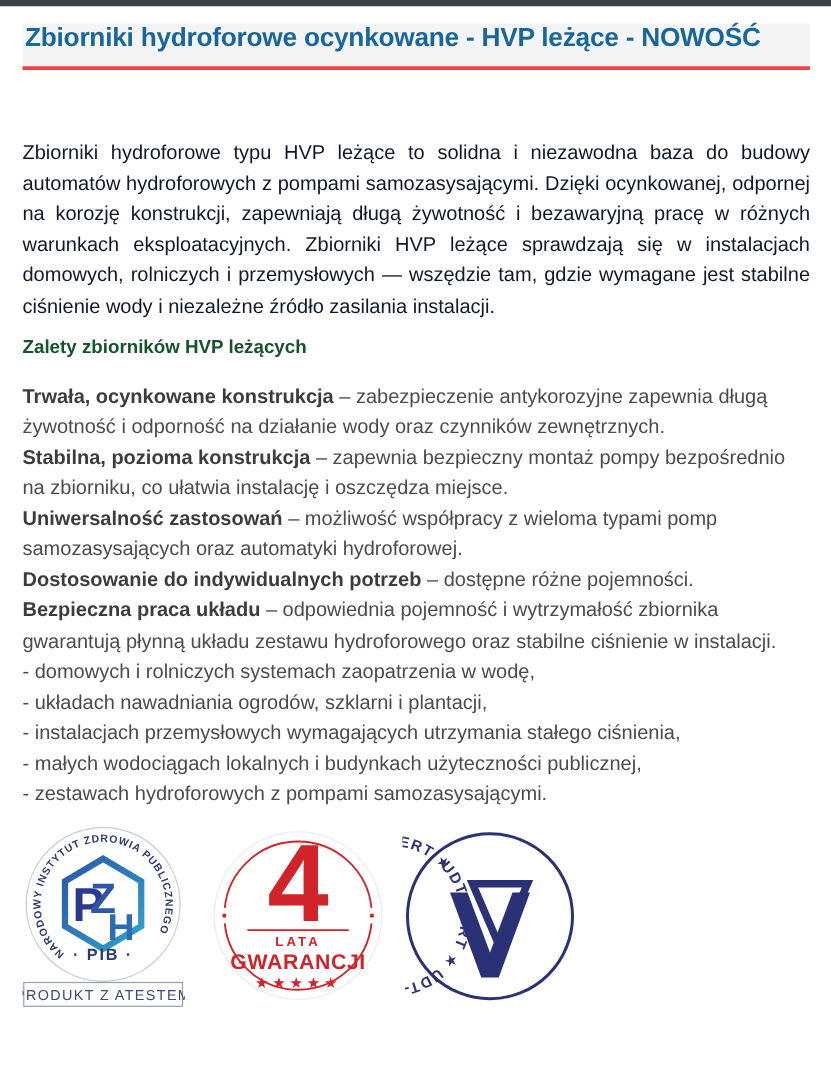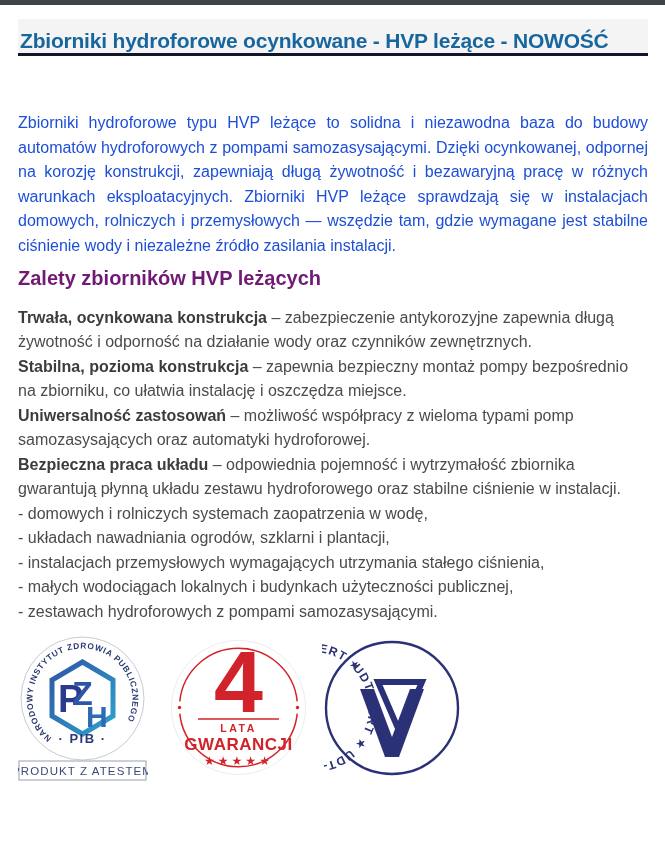--- a/index.html
+++ b/index.html
@@ -13,41 +13,41 @@
     position: absolute; top: 0; left: 0;
     width: 665px; height: 5px;
     background: #3e4349;
   }
   .content { margin: 0 17px 0 18px; width: 630px; }
 
   .title-block {
     margin-top: 19px;
     height: 37px;
     background: #f4f4f4;
-    border-bottom: 3px solid #0f172a;
-    display: flex; align-items: flex-end;
+    border-bottom: 3px solid #ef4444;
+    display: flex; align-items: flex-start;
     padding-left: 2px;
   }
   .title-block h1 {
     font-size: 21px; font-weight: bold;
     color: #17669e; letter-spacing: -0.2px;
     white-space: nowrap;
   }
 
   .intro {
     margin-top: 55px;
     font-size: 16px; line-height: 24.5px;
     text-align: justify;
-    color: #1d4ed8;
+    color: #0f172a;
   }
 
   .section-heading {
     margin-top: 8px;
-    font-size: 20px; line-height: 24.5px;
-    font-weight: bold; color: #701a75;
+    font-size: 15px; line-height: 24.5px;
+    font-weight: bold; color: #14532d;
   }
   .adv-block { margin-top: 15px; }
   .adv-block p {
     font-size: 16px; line-height: 24.5px; color: #4b4b4b;
   }
   .adv-block p b { color: #3c3c3c; }
   .app-heading { margin-top: 15px; }
   .app-list { }
   .app-list div {
     font-size: 16px; line-height: 24.5px; color: #4b4b4b;
@@ -72,23 +72,24 @@
 
   <div class="title-block">
     <h1>Zbiorniki hydroforowe ocynkowane - HVP leżące - NOWOŚĆ</h1>
   </div>
 
   <p class="intro">Zbiorniki hydroforowe typu HVP leżące to solidna i niezawodna baza do budowy automatów hydroforowych z pompami samozasysającymi. Dzięki ocynkowanej, odpornej na korozję konstrukcji, zapewniają długą żywotność i bezawaryjną pracę w różnych warunkach eksploatacyjnych. Zbiorniki HVP leżące sprawdzają się w instalacjach domowych, rolniczych i przemysłowych — wszędzie tam, gdzie wymagane jest stabilne ciśnienie wody i niezależne źródło zasilania instalacji.</p>
 
   <h2 class="section-heading">Zalety zbiorników HVP leżących</h2>
 
   <div class="adv-block">
-    <p><b>Trwała, ocynkowana konstrukcja</b><span> – zabezpieczenie antykorozyjne zapewnia długą żywotność i odporność na działanie wody oraz czynników zewnętrznych.</span></p>
+    <p><b>Trwała, ocynkowane konstrukcja</b><span> – zabezpieczenie antykorozyjne zapewnia długą żywotność i odporność na działanie wody oraz czynników zewnętrznych.</span></p>
     <p><b>Stabilna, pozioma konstrukcja</b><span> – zapewnia bezpieczny montaż pompy bezpośrednio na zbiorniku, co ułatwia instalację i oszczędza miejsce.</span></p>
     <p><b>Uniwersalność zastosowań</b><span> – możliwość współpracy z wieloma typami pomp samozasysających oraz automatyki hydroforowej.</span></p>
+    <p><b>Dostosowanie do indywidualnych potrzeb</b><span> – dostępne różne pojemności.</span></p>
     <p><b>Bezpieczna praca układu</b><span> – odpowiednia pojemność i wytrzymałość zbiornika gwarantują płynną układu zestawu hydroforowego oraz stabilne ciśnienie w instalacji.</span></p>
   </div>
 
 
   <div class="app-list">
     <div>- domowych i rolniczych systemach zaopatrzenia w wodę,</div>
     <div>- układach nawadniania ogrodów, szklarni i plantacji,</div>
     <div>- instalacjach przemysłowych wymagających utrzymania stałego ciśnienia,</div>
     <div>- małych wodociągach lokalnych i budynkach użyteczności publicznej,</div>
     <div>- zestawach hydroforowych z pompami samozasysającymi.</div>

